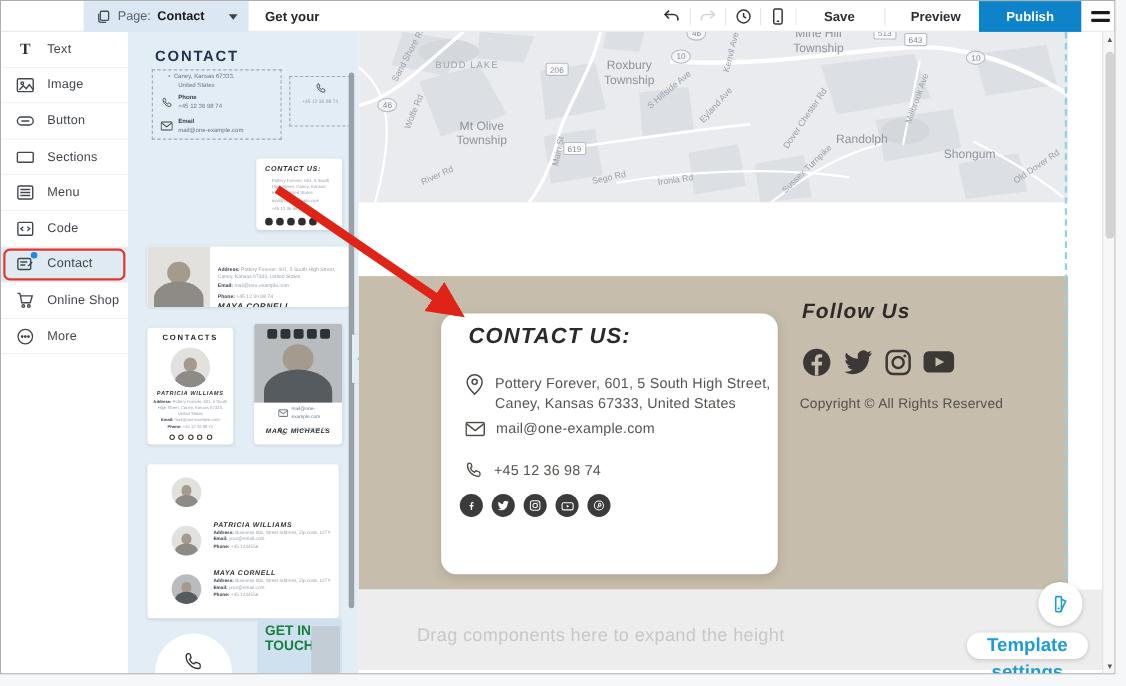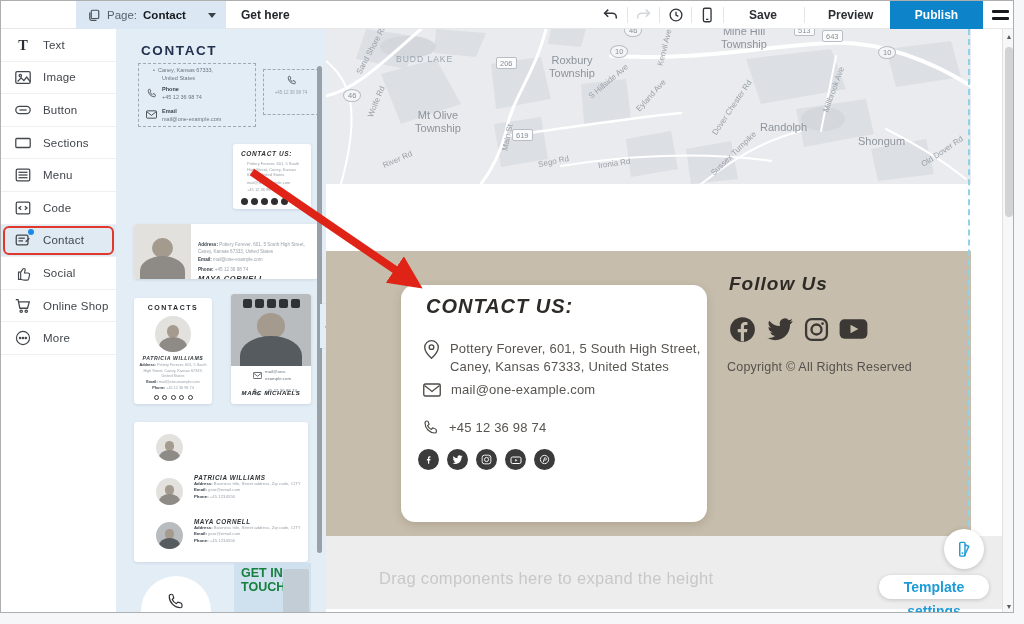--- a/index.html
+++ b/index.html
@@ -62,21 +62,21 @@
   .crow { position:absolute; left:22px; display:flex; gap:10px; align-items:flex-start; }
   .crow .txt { font-size:13px; color:#585450; line-height:1.35; letter-spacing:.2px; }
   .sdot { width:21px; height:21px; border-radius:50%; background:#3b3b3b; display:flex; align-items:center; justify-content:center; }
   .follow-title { position:absolute; left:403px; top:22px; font-size:19px; font-weight:700; font-style:italic; letter-spacing:1px; color:#2d2a27; }
   .fb-icons { position:absolute; left:403px; top:64px; display:flex; gap:10px; align-items:center; }
   .copyright { position:absolute; left:401px; top:109px; font-size:12.5px; color:#55514c; letter-spacing:.2px; }
   .dragzone { position:absolute; left:0; top:507px; width:677px; height:73px; background:#ededed; }
   .draghint { position:absolute; left:53px; top:33px; font-size:16.5px; color:#c8c8c8; letter-spacing:.3px; }
   .dashline { position:absolute; left:642px; top:0; width:0; height:507px; border-left:2px dashed #92d2e9; z-index:5; }
   .palette-btn { position:absolute; left:618px; top:500px; width:40px; height:40px; border-radius:50%; background:#fff; box-shadow:0 1px 5px rgba(0,0,0,.2); display:flex; align-items:center; justify-content:center; cursor:pointer; z-index:6; }
-  .tset-btn { position:absolute; left:553px; top:546px; width:110px; height:24px; border-radius:13px; background:#fff; box-shadow:0 1px 4px rgba(0,0,0,.18); color:#1d9bd7; font-size:14px; font-weight:600; text-align:center; line-height:24px; cursor:pointer; z-index:6; }
+  .tset-btn { position:absolute; left:553px; top:546px; width:110px; height:24px; border-radius:13px; background:#fff; box-shadow:0 1px 4px rgba(0,0,0,.18); color:#1d9bd7; font-size:17px; font-weight:600; text-align:center; line-height:24px; cursor:pointer; z-index:6; }
   .vscroll { position:absolute; left:1001px; top:28px; width:12px; height:585px; background:#f7f7f7; border-left:1px solid #e2e2e2; z-index:25; }
   .vthumb { position:absolute; left:2px; top:18px; width:8px; height:170px; background:#d3d3d3; border-radius:4px; }
   .varrow { position:absolute; left:0; width:12px; text-align:center; font-size:7px; color:#5a5a5a; cursor:pointer; }
 
   .annot { position:absolute; left:0; top:0; width:1024px; height:624px; pointer-events:none; z-index:40; }
   svg.ic { display:block; }
 </style>
 </head>
 <body>
 
@@ -88,21 +88,21 @@
       <span class="iconwrap" style="width:15px;height:15px;flex:0 0 15px;">
         <svg class="ic" width="15" height="15" viewBox="0 0 20 20" fill="none" stroke="#4a4f55" stroke-width="1.6">
               <rect x="7" y="3" width="10" height="11" rx="1.5"></rect>
               <path d="M5 6v8a2.5 2.5 0 0 0 2.5 2.5H14"></path>
             </svg>
       </span>
       <span class="pfx">Page:</span>
       <span class="pval">Contact</span>
       <span class="caret"></span>
     </div>
-    <span class="gethelp">Get here</span>
+    <span class="gethelp">Get your</span>
 
     <span class="tico" style="left:600px;">
       <svg class="ic" width="18" height="18" viewBox="0 0 20 20" fill="none" stroke="#33373c" stroke-width="1.7">
             <path d="M8 4 4 8l4 4"></path>
             <path d="M4 8h8.5a4.5 4.5 0 0 1 4.5 4.5V14"></path>
           </svg>
     </span>
     <span class="tsep" style="left:626px;"></span>
     <span class="tico" style="left:634px;">
       <svg class="ic" width="18" height="18" viewBox="0 0 20 20" fill="none" stroke="#d2d5d9" stroke-width="1.7">
@@ -196,29 +196,20 @@
             <svg class="ic" width="18" height="18" viewBox="0 0 20 20" fill="none" stroke="#42474c" stroke-width="1.4">
               <rect x="2.5" y="4.5" width="13" height="11" rx="1.5"></rect>
               <line x1="5" y1="8" x2="12" y2="8"></line>
               <line x1="5" y1="11" x2="10" y2="11"></line>
               <path d="m13 12 4-4"></path>
             </svg>
             <span class="bluedot"></span>
           </span>
       <span class="lbl">Contact</span>
       <span class="redbox"></span>
-    </div>
-    <div class="sbitem">
-      <span class="iconwrap">
-            <svg class="ic" width="18" height="18" viewBox="0 0 20 20" fill="none" stroke="#42474c" stroke-width="1.3">
-              <path d="M5 9v8h2.2c.4 0 .8.1 1.2.3 1 .4 2.2.7 3.5.7h2.4c1 0 1.8-.7 2-1.6l1-4.4c.2-1-.6-2-1.7-2h-3.9l.7-3.4c.2-.9-.5-1.6-1.4-1.6-.4 0-.8.2-1 .5L7.5 9H5z"></path>
-              <line x1="7.4" y1="9.5" x2="7.4" y2="16.6"></line>
-            </svg>
-          </span>
-      <span class="lbl">Social</span>
     </div>
     <div class="sbitem">
       <span class="iconwrap">
             <svg class="ic" width="18" height="18" viewBox="0 0 20 20" fill="none" stroke="#42474c" stroke-width="1.4">
               <path d="M2 3h2.5l2 9.5h8.5l2-7H5.2"></path>
               <circle cx="8" cy="15.8" r="1.3"></circle>
               <circle cx="13.6" cy="15.8" r="1.3"></circle>
             </svg>
           </span>
       <span class="lbl">Online Shop</span>

